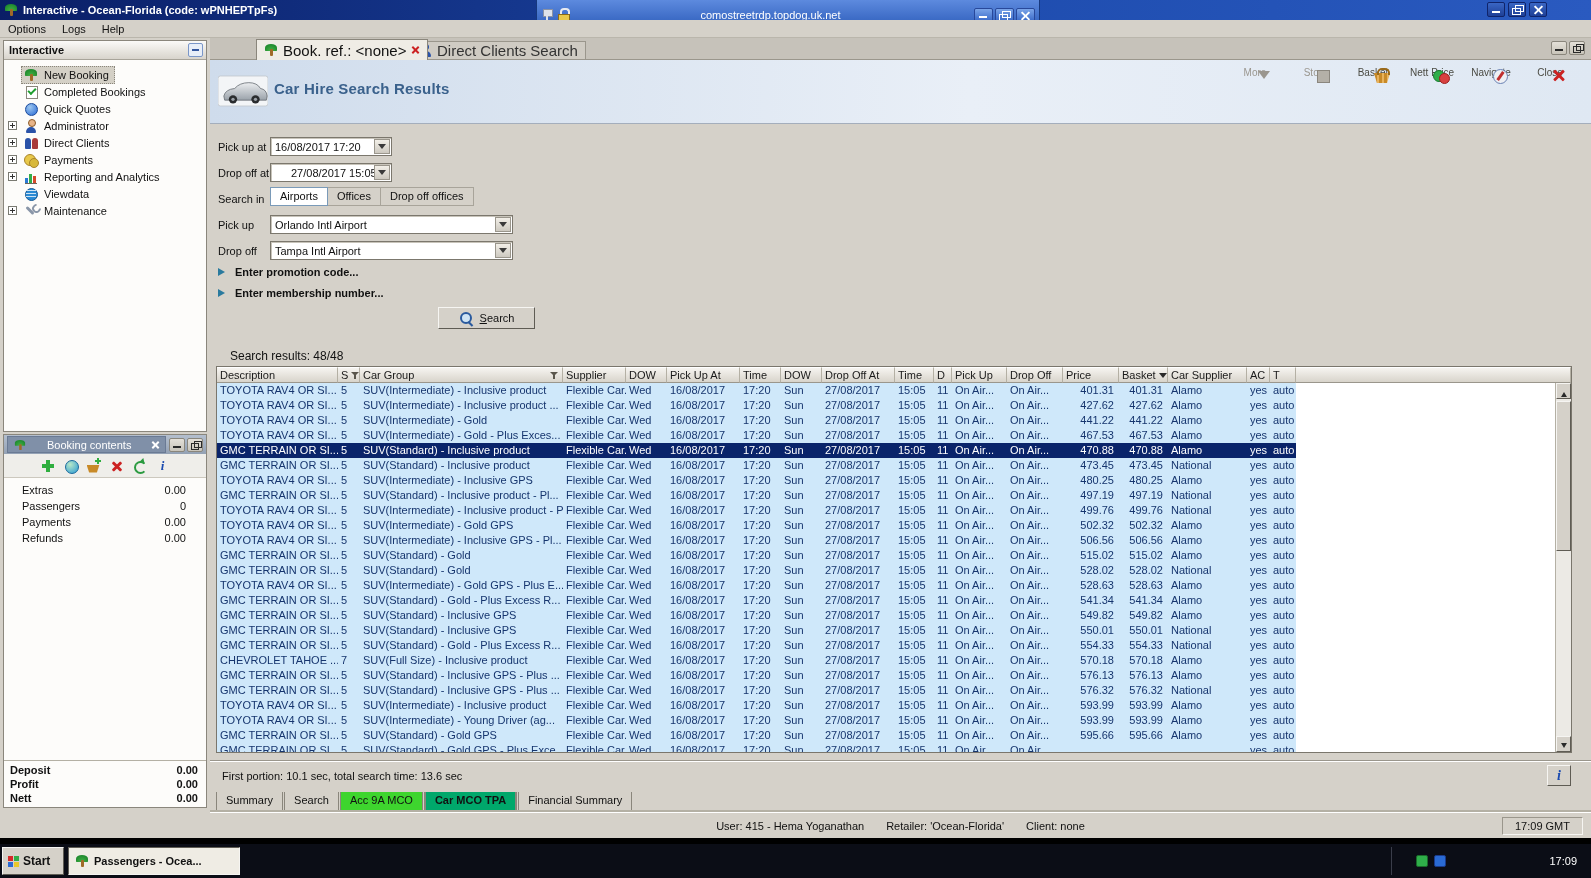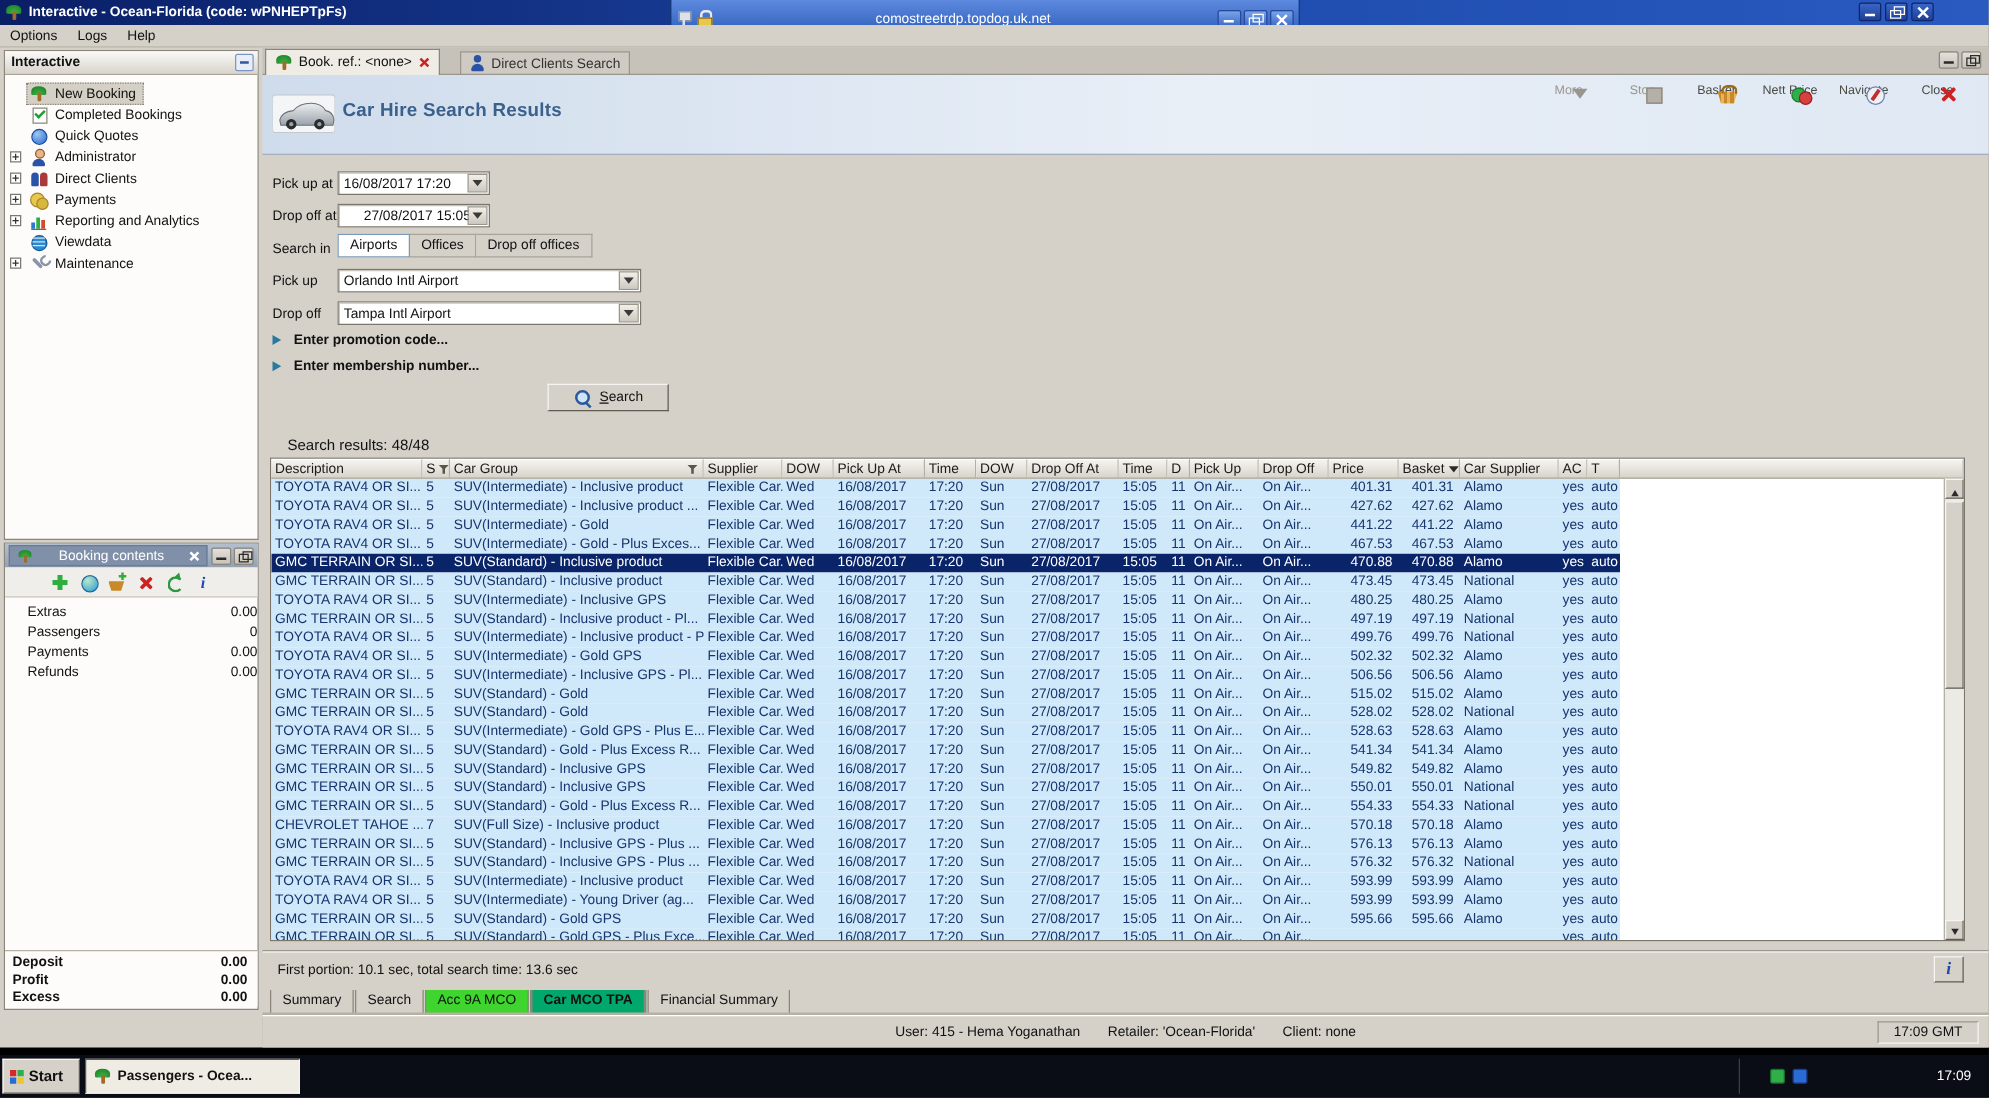--- a/index.html
+++ b/index.html
@@ -103,32 +103,32 @@
   .bt[data-icon="add-basket-icon"]::before{content:"";position:absolute;left:1px;top:7px;width:13px;height:8px;background:#c88a28;
     clip-path:polygon(0 0,100% 0,80% 100%,20% 100%);}
   .bt[data-icon="add-basket-icon"]::after{content:"";position:absolute;left:9px;top:0;width:6px;height:6px;
     background:linear-gradient(#2fae3f,#2fae3f) 2px 0/2px 6px no-repeat,linear-gradient(#2fae3f,#2fae3f) 0 2px/6px 2px no-repeat;}
   .bt[data-icon="delete-icon"]::before,.bt[data-icon="delete-icon"]::after{content:"";position:absolute;left:2px;top:7px;width:12px;height:3px;background:#cc2222;border-radius:1px;}
   .bt[data-icon="delete-icon"]::before{transform:rotate(45deg);} .bt[data-icon="delete-icon"]::after{transform:rotate(-45deg);}
   .bt[data-icon="refresh-icon"]::before{content:"";position:absolute;left:2px;top:3px;width:9px;height:9px;border:2px solid #2a9a3f;border-radius:50%;border-right-color:transparent;}
   .bt[data-icon="refresh-icon"]::after{content:"";position:absolute;right:0;top:2px;border:3px solid transparent;border-left:5px solid #2a9a3f;transform:rotate(45deg);}
   .bt[data-icon="info-icon"]::before{content:"i";position:absolute;left:0;top:0;width:16px;text-align:center;
     font-family:"Liberation Serif",serif;font-style:italic;font-weight:bold;font-size:13px;line-height:16px;color:#1a4ab0;}
-  .bc-row{height:16px;display:flex;align-items:center;padding:0 0 0 18px;font-size:11px;color:#111;}
+  .bc-row{height:16px;display:flex;align-items:center;padding:0 20px 0 18px;font-size:11px;color:#111;}
   .bc-row .v{margin-left:auto;}
   #booking .b-totals{position:absolute;left:0;right:0;bottom:2px;border-top:1px solid #b4b0a4;padding-top:2px;background:#fdfcfa;}
   .bc-total{height:14px;display:flex;align-items:center;padding:0 8px 0 6px;font-size:11px;font-weight:bold;color:#111;}
   .bc-total .v{margin-left:auto;}
 
   
   #main{position:absolute;left:210px;top:38px;width:1381px;height:800px;background:#d5d1c9;}
 
   
   #tabstrip{position:absolute;left:0;top:0;width:100%;height:22px;background:#c6c2ba;border-bottom:1px solid #9a968c;}
-  .doc-tab{position:absolute;display:flex;align-items:center;gap:5px;font-size:11px;color:#111;padding:0 7px;}
+  .doc-tab{position:absolute;display:flex;align-items:center;gap:5px;font-size:15px;color:#111;padding:0 7px;margin-left:44px;}
   #tab-active{left:2px;top:1px;height:21px;background:#efece5;border:1px solid #8a867c;border-bottom:none;z-index:2;}
   #tab-inactive{left:158px;top:3px;height:19px;background:#cfcbc3;border:1px solid #9a968c;color:#333;}
   .palm-ico{width:14px;height:14px;position:relative;display:inline-block;}
   .palm-ico::before{content:"";position:absolute;left:1px;top:1px;width:12px;height:7px;
     background:radial-gradient(circle at 50% 100%,#46b546 0%,#1f8a2f 75%);border-radius:50% 50% 12% 12%;}
   .palm-ico::after{content:"";position:absolute;left:6px;top:6px;width:3px;height:7px;background:#a06a28;border-radius:1px;}
   .person-ico{width:12px;height:13px;position:relative;display:inline-block;}
   .person-ico::before{content:"";position:absolute;left:3px;top:0;width:6px;height:6px;border-radius:50%;background:#2a52a8;}
   .person-ico::after{content:"";position:absolute;left:1px;top:7px;width:10px;height:6px;border-radius:5px 5px 1px 1px;background:#2a52a8;}
   .tab-x{color:#c22;}
@@ -391,21 +391,21 @@
           <span>Deposit</span>
           <span class="v">0.00</span>
         </div>
 
         <div class="bc-total">
           <span>Profit</span>
           <span class="v">0.00</span>
         </div>
 
         <div class="bc-total">
-          <span>Excess</span>
+          <span>Nett</span>
           <span class="v">0.00</span>
         </div>
       </div>
   </div>
 
   <div id="main">
 
     <div id="tabstrip">
       <div class="doc-tab" id="tab-active">
         <span class="palm-ico"></span>

